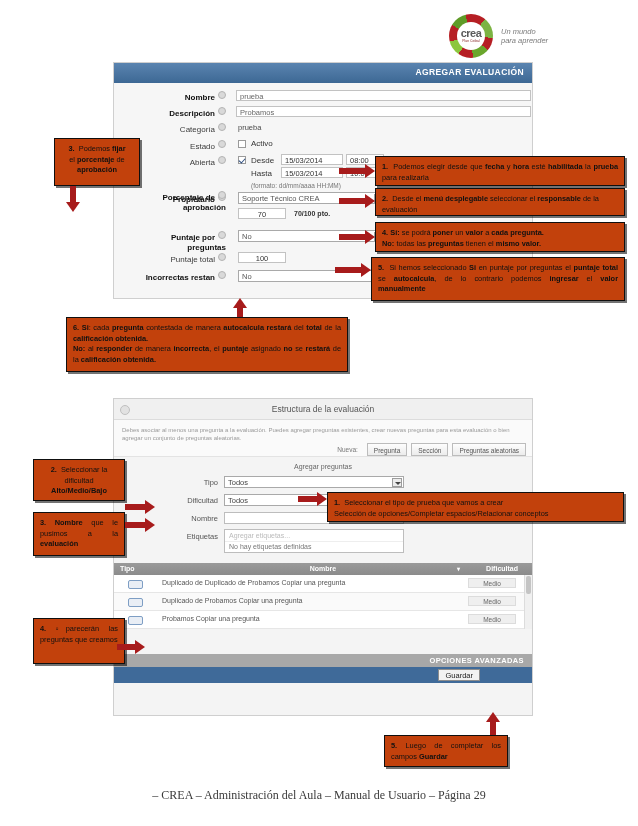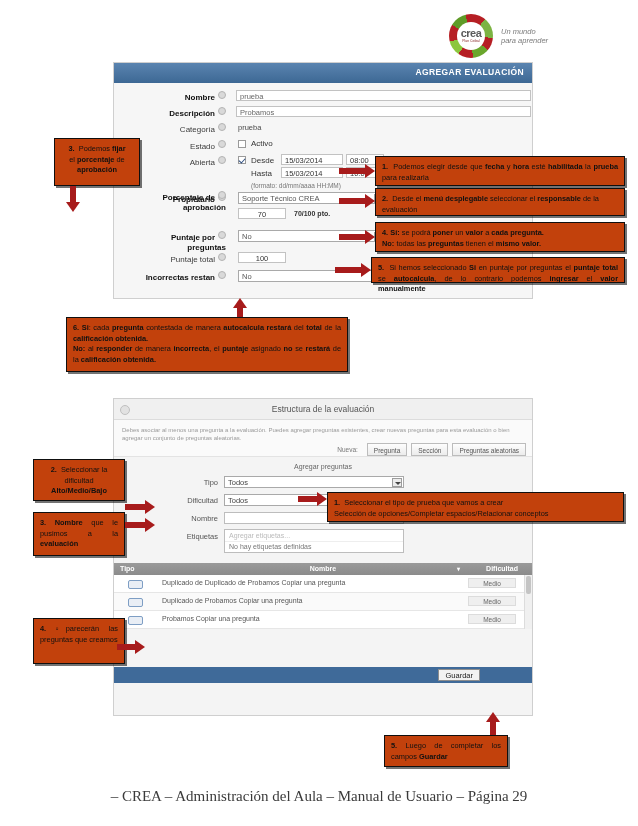--- a/index.html
+++ b/index.html
@@ -105,21 +105,21 @@
   .arr-r .head{position:absolute;right:0;top:50%;margin-top:-7px;border-top:7px solid transparent;
     border-bottom:7px solid transparent;border-left:10px solid #a71b1b;}
   .arr-d .shaft{position:absolute;width:6px;background:#a71b1b;left:50%;margin-left:-3px;}
   .arr-d .head{position:absolute;bottom:0;left:50%;margin-left:-7px;border-left:7px solid transparent;
     border-right:7px solid transparent;border-top:10px solid #a71b1b;}
   .arr-u .shaft{position:absolute;width:6px;background:#a71b1b;left:50%;margin-left:-3px;}
   .arr-u .head{position:absolute;top:0;left:50%;margin-left:-7px;border-left:7px solid transparent;
     border-right:7px solid transparent;border-bottom:10px solid #a71b1b;}
 
   .footer{position:absolute;left:0;right:0;top:788px;text-align:center;
-    font-family:"Liberation Serif",serif;font-size:15px;color:#3a3a3a;}
+    font-family:"Liberation Serif",serif;font-size:12px;color:#3a3a3a;}
 </style>
 </head>
 <body>
 
 <div class="abs logo-wrap">
   <div class="logo-ring"></div>
   <div class="logo-hole"></div>
   <div class="logo-word">crea</div>
   <div class="logo-sub">Plan Ceibal</div>
   <div class="logo-tag">
@@ -240,21 +240,21 @@
 <div class="abs callout pad" style="left:375px;top:222px;width:250px;height:30px;">
   <p>
     <b>4. Sí:</b> se podrá <b>poner</b> un <b>valor</b> a <b>cada pregunta.</b><br><b>No:</b> todas las <b>preguntas</b> tienen el <b>mismo valor.</b>
   </p>
 </div>
 <div class="abs arr arr-r" style="left:339px;top:229px;width:36px;height:16px;">
   <div class="shaft" style="left:0;width:28px;"></div>
     <div class="head"></div>
 </div>
 
-<div class="abs callout pad just" style="left:371px;top:257px;width:254px;height:26px;">
+<div class="abs callout pad just" style="left:371px;top:257px;width:254px;height:44px;">
   <p>
     <b>5.</b>&nbsp; Si hemos seleccionado <b>Si</b> en puntaje por preguntas el <b>puntaje total</b> se <b>autocalcula</b>, de lo contrario podemos <b>ingresar</b> el <b>valor manualmente</b>
   </p>
 </div>
 <div class="abs arr arr-r" style="left:335px;top:262px;width:36px;height:16px;">
   <div class="shaft" style="left:0;width:28px;"></div>
     <div class="head"></div>
 </div>
 
 <div class="abs arr arr-u" style="left:232px;top:298px;width:16px;height:22px;">
@@ -329,20 +329,23 @@
     <div class="trow">
       <span class="tpill"></span>
       <span class="nm">Probamos Copiar una pregunta</span>
       <span class="df">Medio</span>
     </div>
     <div class="scrollbar">
       <div class="thumb"></div>
     </div>
   </div>
 
+  <div class="graybar">
+    <span>OPCIONES AVANZADAS</span>
+  </div>
   <div class="bluefoot">
     <span class="btn-guardar">Guardar</span>
   </div>
 </div>
 
 <div class="abs callout pad ctr" style="left:33px;top:459px;width:92px;height:42px;">
   <p><b>2.</b>&nbsp; Seleccionar la<br>dificultad<br><b>Alto/Medio/Bajo</b></p>
 </div>
 <div class="abs arr arr-r" style="left:125px;top:500px;width:30px;height:13px;">
   <div class="shaft" style="left:0;width:22px;"></div>

